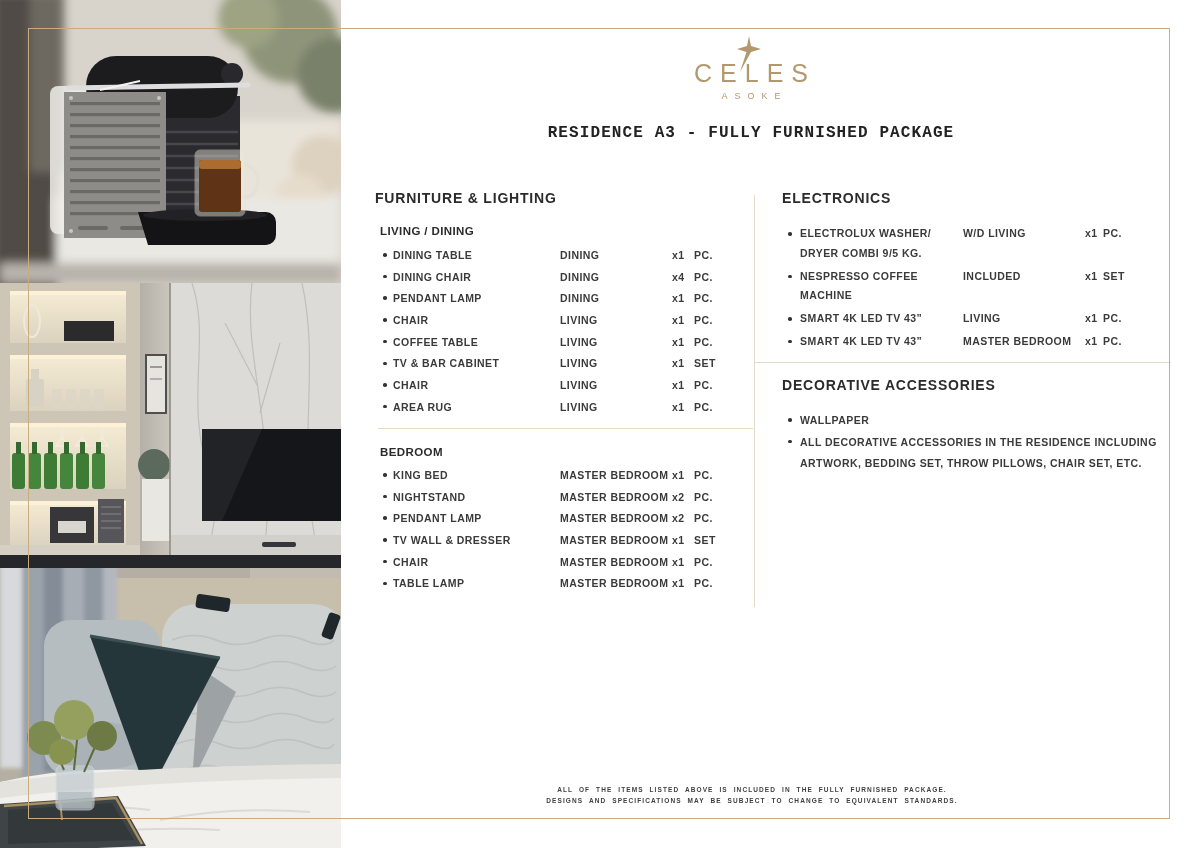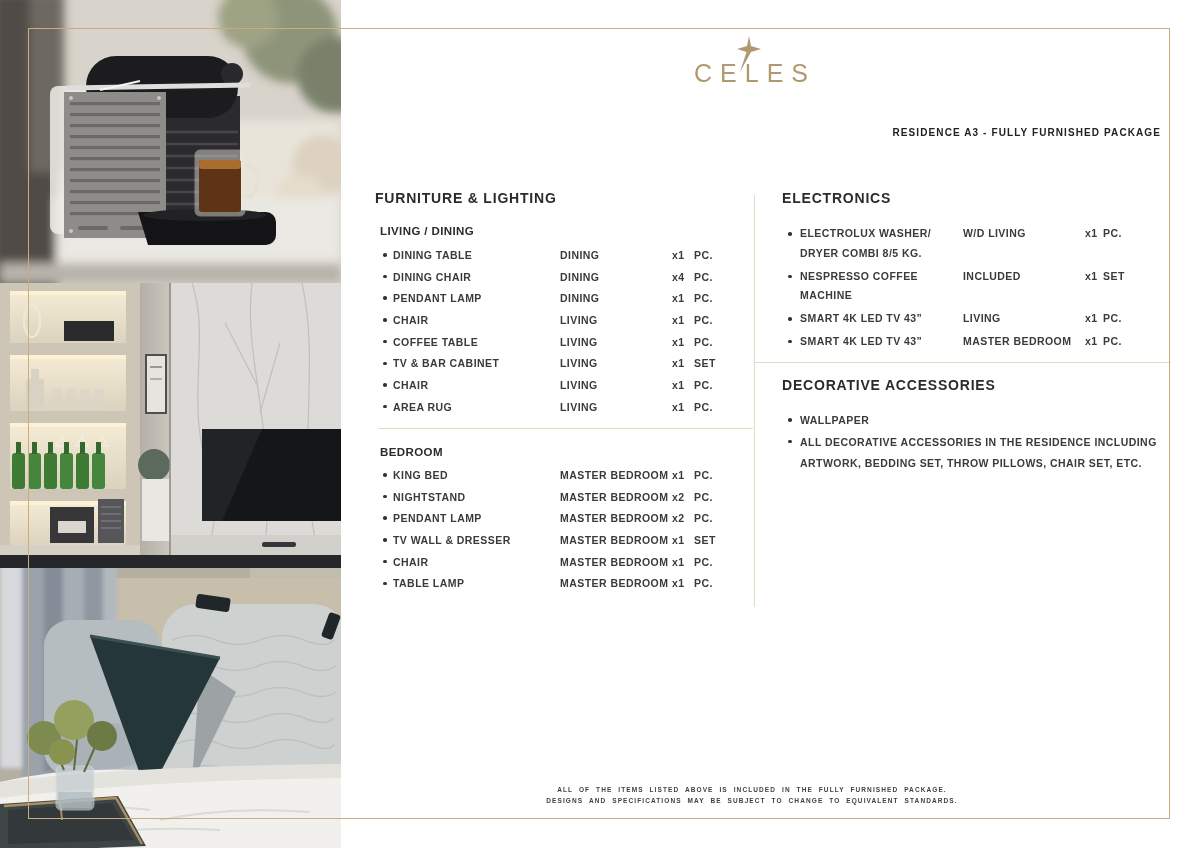--- a/index.html
+++ b/index.html
@@ -27,23 +27,23 @@
     font-size:25px;line-height:28px;letter-spacing:8px;padding-left:8px;
     color:var(--logo-gold);font-weight:400;margin-top:23px;
   }
   .brand .asoke{
     font-size:9px;line-height:10px;letter-spacing:7px;padding-left:7px;
     color:var(--logo-gold);font-weight:400;margin-top:4px;
   }
   .brand .star{position:absolute;left:392px;top:0;width:30px;height:36px;}
   
   .title{
-    position:absolute;left:341px;top:125px;width:820px;text-align:right;
-    font-size:10px;line-height:16px;font-weight:700;letter-spacing:1.1px;
-    color:#222;z-index:5;
+    position:absolute;left:341px;top:125px;width:820px;text-align:center;
+    font-size:16px;line-height:16px;font-weight:700;letter-spacing:1.1px;
+    color:#222;z-index:5;font-family:Liberation Mono, monospace;
   }
   
   .sec-h{
     position:absolute;font-size:14px;line-height:16px;font-weight:700;
     letter-spacing:0.8px;color:var(--heading-text);z-index:5;
   }
   .sub-h{
     position:absolute;font-size:11.5px;line-height:12px;font-weight:700;
     letter-spacing:0.4px;color:var(--heading-text);z-index:5;
   }
@@ -289,20 +289,21 @@
     </div>
   </div>
 
   <div class="gold-frame"></div>
 
   <header class="brand">
     <svg class="star" viewBox="0 0 30 36">
       <path d="M16,0 L18,10 L28,13 L18,16 L7,36 L13.5,16 L4,13 L14,10 Z" fill="#b2986f"></path>
     </svg>
     <div class="celes">CELES</div>
+    <div class="asoke">ASOKE</div>
   </header>
 
   <h1 class="title">RESIDENCE A3 - FULLY FURNISHED PACKAGE</h1>
 
   <h2 class="sec-h" style="left:375px;top:190px">FURNITURE &amp; LIGHTING</h2>
   <h3 class="sub-h" style="left:380px;top:225px">LIVING / DINING</h3>
 
   <div class="list flist" style="left:380px;top:244px;width:377px">
     <div class="row">
         <span class="dot"></span>
@@ -411,21 +412,21 @@
       </div>
   </div>
 
   <div class="vdiv" style="left:754px;top:195px;height:412px"></div>
 
   <h2 class="sec-h" style="left:782px;top:190px">ELECTRONICS</h2>
 
   <div class="list elist" style="left:782px;top:224px;width:390px">
     <div class="row">
         <span class="dot"></span>
-        <span class="c-name">ELECTROLUX WASHER/ DRYER COMBI 8/5 KG.</span>
+        <span class="c-name">ELECTROLUX WASHER/ DRYER COMBI 9/5 KG.</span>
         <span class="c-room">W/D LIVING</span>
         <span class="c-qty">x1</span>
         <span class="c-unit">PC.</span>
       </div>
     <div class="row">
         <span class="dot"></span>
         <span class="c-name">NESPRESSO COFFEE MACHINE</span>
         <span class="c-room">INCLUDED</span>
         <span class="c-qty">x1</span>
         <span class="c-unit">SET</span>

